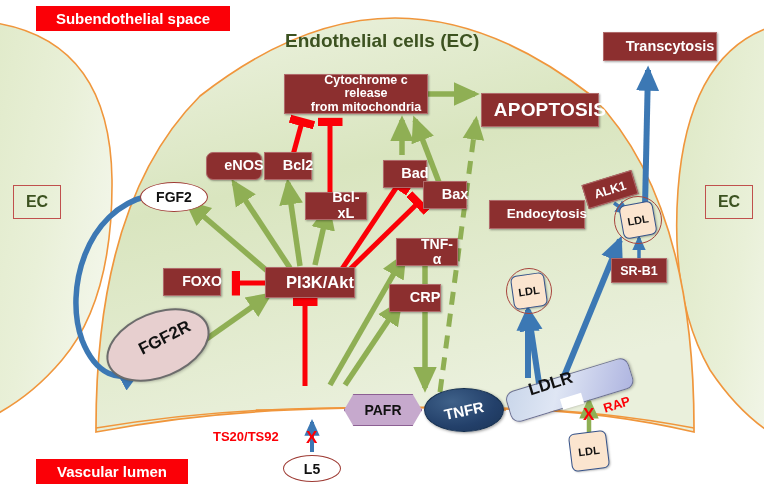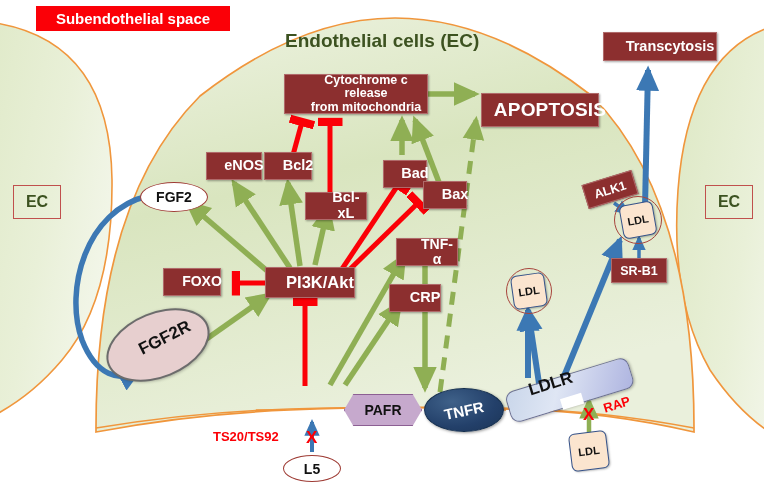--- a/index.html
+++ b/index.html
@@ -267,20 +267,23 @@
       <path d="M 256,410 L 282,410"></path>
       <path d="M 388,410 L 412,410"></path>
       <path d="M 478,410 L 506,410"></path>
     </g>
   </svg>
 
   <div class="banner" style="left:36px;top:6px;width:194px;height:25px;font-size:15px;">
     <span>Subendothelial space</span>
   </div>
 
+  <div class="banner" style="left:36px;top:459px;width:152px;height:25px;font-size:15px;">
+    <span>Vascular lumen</span>
+  </div>
 
   <div class="celltitle" style="left:285px;top:30px;">
     <span>Endothelial cells (EC)</span>
   </div>
 
   <div class="ecbox" style="left:13px;top:185px;width:48px;height:34px;">
     <span>EC</span>
   </div>
   <div class="ecbox" style="left:705px;top:185px;width:48px;height:34px;">
     <span>EC</span>
@@ -292,40 +295,43 @@
   </div>
 
   <div class="node big" style="left:481px;top:85px;width:118px;height:34px;margin-top:8px;">
     <span>APOPTOSIS</span>
   </div>
 
   <div class="node" style="left:603px;top:32px;width:114px;height:29px;font-size:14.5px;">
     <span>Transcytosis</span>
   </div>
 
-  <div class="node" style="left:206px;top:152px;width:56px;height:28px;font-size:14.5px;">
+  <div class="node" style="left:206px;top:152px;width:56px;height:28px;font-size:14.5px;border-radius:7px;">
     <span>eNOS</span>
   </div>
 
   <div class="node" style="left:264px;top:152px;width:48px;height:28px;font-size:14.5px;">
     <span>Bcl2</span>
   </div>
 
   <div class="node" style="left:305px;top:192px;width:62px;height:28px;font-size:14.5px;">
     <span>Bcl-xL</span>
   </div>
 
   <div class="node" style="left:383px;top:160px;width:44px;height:28px;font-size:14.5px;">
     <span>Bad</span>
   </div>
 
   <div class="node" style="left:423px;top:181px;width:44px;height:28px;font-size:14.5px;">
     <span>Bax</span>
   </div>
 
+  <div class="node" style="left:489px;top:200px;width:96px;height:29px;font-size:13.5px;">
+    <span>Endocytosis</span>
+  </div>
 
   <div class="node" style="left:396px;top:238px;width:62px;height:28px;font-size:14px;">
     <span>TNF-α</span>
   </div>
 
   <div class="node" style="left:389px;top:284px;width:52px;height:28px;font-size:14.5px;">
     <span>CRP</span>
   </div>
 
   <div class="node" style="left:163px;top:268px;width:58px;height:28px;font-size:14px;">

